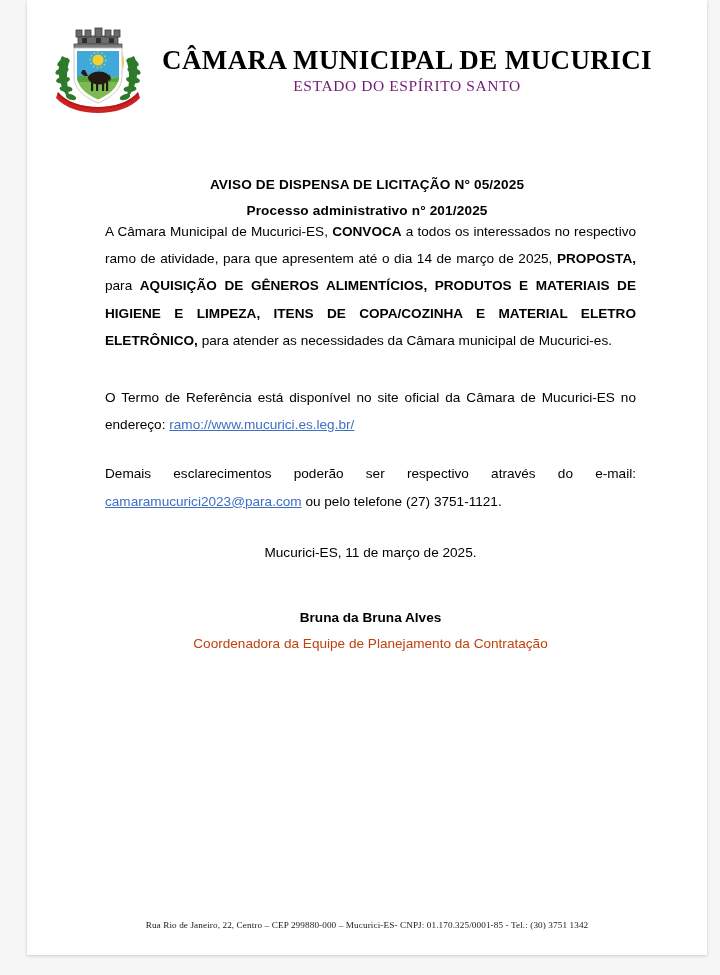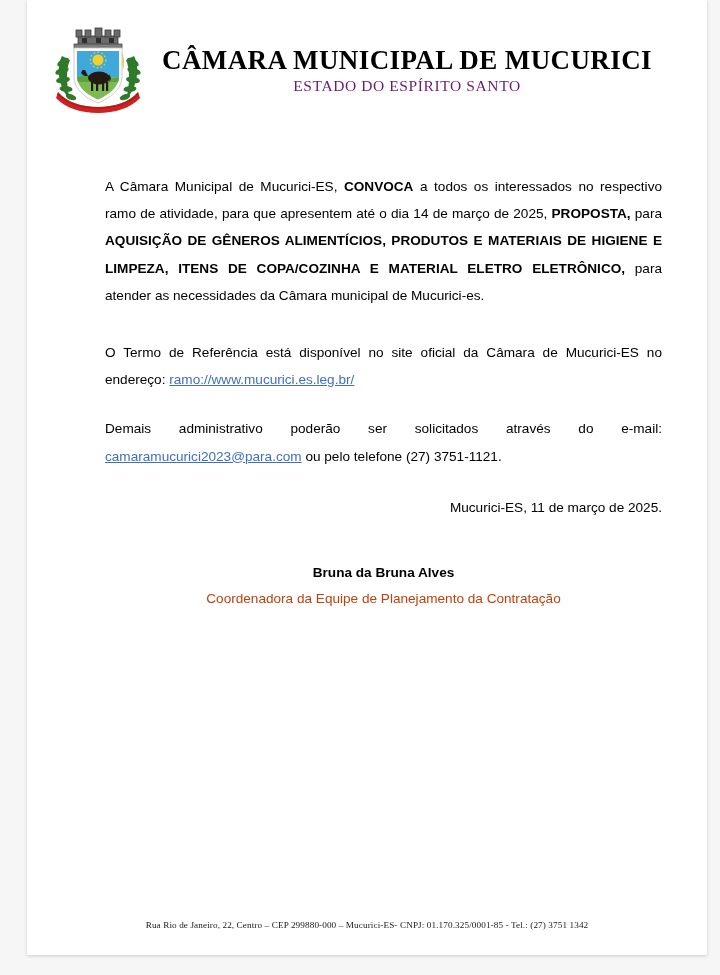--- a/index.html
+++ b/index.html
@@ -109,42 +109,41 @@
   .doc-subtitle {
     font-size: 13.6px;
     font-weight: bold;
     color: #000;
     margin-top: 11px;
     letter-spacing: 0.15px;
   }
 
   
   .body-area {
-    padding: 0 45px 0 78px;
-    margin-top: 53px;
+    padding: 0 71px 0 78px;
   }
   p.para {
     font-size: 13.6px;
     color: #000;
     text-align: justify;
     line-height: 2.0;
     margin: 0;
   }
   p.para b { font-weight: bold; }
 
   .para-spacer-lg { height: 30px; }
   .para-spacer-md { height: 22px; }
 
   a.doclink {
     color: #3f6fc4;
     text-decoration: underline;
   }
 
   .center-line {
-    text-align: right;
+    text-align: center;
     font-size: 13.6px;
     color: #000;
     margin-top: 30px;
   }
 
   .signature {
     text-align: center;
     margin-top: 50px;
   }
   .sig-name {
@@ -245,43 +244,47 @@
           </g>
         </svg>
       </div>
 
       <div class="letterhead-text">
         <div class="org-name">CÂMARA MUNICIPAL DE MUCURICI</div>
         <div class="org-state">ESTADO DO ESPÍRITO SANTO</div>
       </div>
     </div>
 
+    <div class="doc-titles">
+      <div class="doc-title">AVISO DE DISPENSA DE LICITAÇÃO N° 05/2025</div>
+      <div class="doc-subtitle">Processo administrativo n° 201/2025</div>
+    </div>
 
     <div class="body-area">
 
       <p class="para"><span>A Câmara Municipal de Mucurici-ES, </span><b>CONVOCA</b><span> a todos os interessados no respectivo ramo de atividade, para que apresentem até o dia 14 de março de 2025, </span><b>PROPOSTA,</b><span> para </span><b>AQUISIÇÃO DE GÊNEROS ALIMENTÍCIOS, PRODUTOS E MATERIAIS DE HIGIENE E LIMPEZA, ITENS DE COPA/COZINHA E MATERIAL ELETRO ELETRÔNICO,</b><span> para atender as necessidades da Câmara municipal de Mucurici-es.</span></p>
 
       <div class="para-spacer-lg"></div>
 
       <p class="para"><span>O Termo de Referência está disponível no site oficial da Câmara de Mucurici-ES no endereço: </span><a class="doclink" href="#">ramo://www.mucurici.es.leg.br/</a></p>
 
       <div class="para-spacer-md"></div>
 
-      <p class="para"><span>Demais administrativo poderão ser solicitados através do e-mail: </span><a class="doclink" href="#">camaramucurici2023@para.com</a><span> ou pelo telefone (27) 3751-1121.</span></p>
+      <p class="para"><span>Demais esclarecimentos poderão ser respectivo através do e-mail: </span><a class="doclink" href="#">camaramucurici2023@para.com</a><span> ou pelo telefone (27) 3751-1121.</span></p>
 
       <div class="center-line">Mucurici-ES, 11 de março de 2025.</div>
 
       <div class="signature">
         <div class="sig-name">Bruna da Bruna Alves</div>
         <div class="sig-role">Coordenadora da Equipe de Planejamento da Contratação</div>
       </div>
     </div>
 
     <div class="page-footer">
-      <div class="footer-text">Rua Rio de Janeiro, 22, Centro – CEP 299880-000 – Mucurici-ES-  CNPJ: 01.170.325/0001-85 - Tel.: (27) 3751 1342</div>
+      <div class="footer-text">Rua Rio de Janeiro, 22, Centro – CEP 299880-000 – Mucurici-ES-  CNPJ: 01.170.325/0001-85 - Tel.: (30) 3751 1342</div>
     </div>
 
   </div>
 
   <div class="scrollbar-track">
     <div class="scrollbar-thumb"></div>
   </div>
 
 </div>
 

